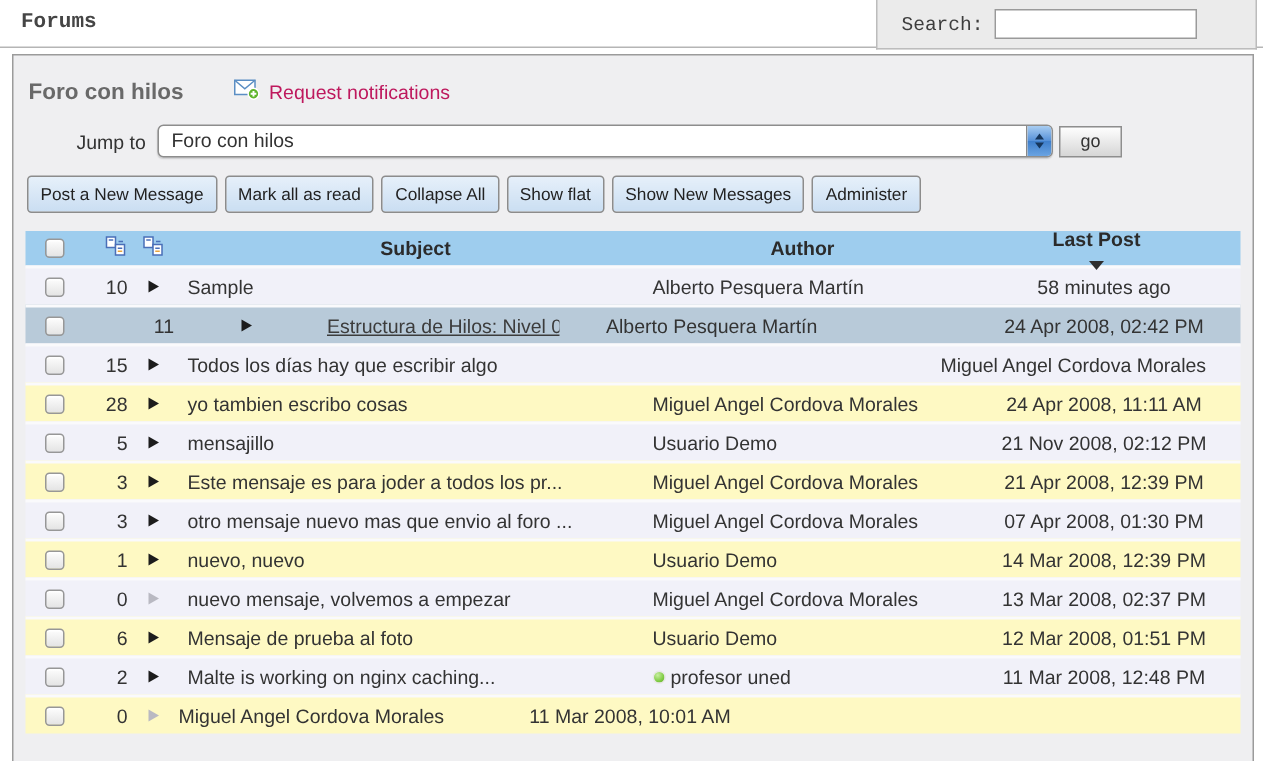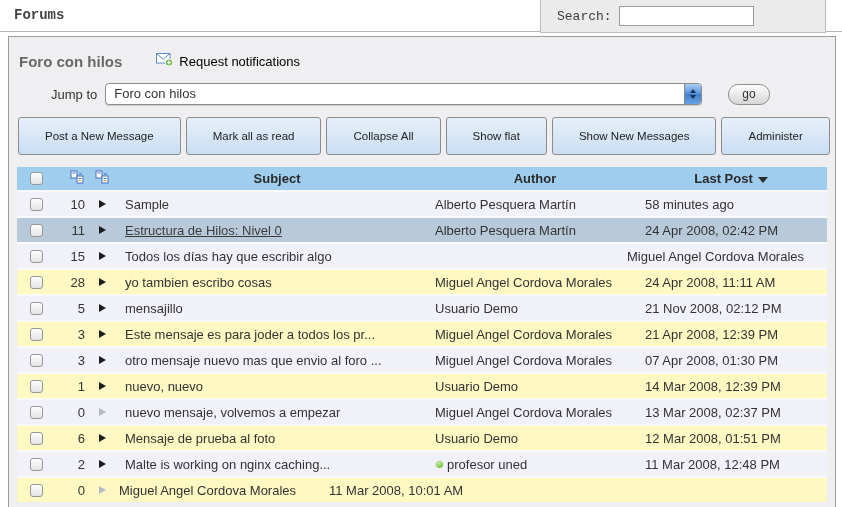--- a/index.html
+++ b/index.html
@@ -3,72 +3,72 @@
 <meta charset="utf-8">
 <style>
   * { margin:0; padding:0; box-sizing:border-box; }
   html,body { width:842px; height:507px; overflow:hidden; background:#fff;
     font-family:"Liberation Sans","DejaVu Sans",sans-serif; color:#333; }
 
   
   .topbar { position:absolute; top:0; left:0; width:842px; height:32px; background:#fff;
     border-bottom:1px solid #b5b5b5;font-family:Liberation Mono, monospace; }
   .app-title { position:absolute; left:14px; top:7px; font-size:14px; font-weight:bold; color:#454545; }
-  .search-panel { position:absolute; right:16px; top:0; width:286px; height:33px; background:#ebebeb;
+  .search-panel { position:absolute; right:4px; top:0; width:254px; height:33px; background:#ebebeb;
     border:1px solid #bcbcbc; border-top:none; display:flex; align-items:center; padding-left:16px; }
   .search-panel label { font-size:13px; color:#3d3d3d; margin-right:7px; }
   .search-panel input { width:135px; height:20px; border:1px solid #9a9a9a; background:#fff;
     font-size:12px; padding:0 4px; font-family:inherit; }
 
   
   .panel { position:absolute; top:36px; left:8px; width:828px; height:475px;
     background:#efeff1; border:1px solid #9b9b9b; padding:8px 8px 0 8px; overflow:hidden; }
 
   .panel-head { display:flex; align-items:center; margin:4px 0 0 2px; height:24px; }
   .forum-title { font-size:15px; font-weight:bold; color:#696969; margin-right:34px; }
-  .notif { display:flex; align-items:center; gap:5px; font-size:13px; color:#000000;
+  .notif { display:flex; align-items:center; gap:5px; font-size:13px; color:#be185d;
     text-decoration:none; cursor:pointer; }
 
   .jump-row { display:flex; align-items:center; margin:9px 0 0 34px; height:24px; }
   .jump-label { font-size:13px; color:#333; margin-right:8px; }
   .select { position:relative; width:597px; height:22px; background:#fff; border:1px solid #8d8d8d;
     border-radius:4px; font-size:13px; line-height:20px; padding-left:8px; cursor:default;
     box-shadow:0 1px 1px rgba(0,0,0,.15); }
   .stepper { position:absolute; right:0; top:0; width:17px; height:20px;
     background:linear-gradient(#a8cdf2,#5590d8 50%,#3d7ecb 50%,#6aa3e2);
     border-left:1px solid #888; border-radius:0 3px 3px 0;
     display:flex; flex-direction:column; align-items:center; justify-content:center; }
   .stepper i { width:0; height:0; border-left:3.5px solid transparent; border-right:3.5px solid transparent; }
   .stepper .up { border-bottom:4px solid #16365c; margin-bottom:2px; }
   .stepper .dn { border-top:4px solid #16365c; }
-  .go-btn { margin-left:26px; height:21px; padding:0 13px; font-size:12px; color:#333;
-    font-family:inherit; border:1px solid #8e8e8e; border-radius:10px;
+  .go-btn { margin-left:4px; height:21px; padding:0 13px; font-size:12px; color:#333;
+    font-family:inherit; border:1px solid #8e8e8e; border-radius:0;
     background:linear-gradient(#fefefe,#d6d6d6); cursor:pointer; }
 
   .toolbar { display:flex; gap:5px; margin:11px 0 0 1px; }
-  .toolbar button { height:38px; padding:0 26px; font-size:11.5px; color:#222; font-family:inherit;
+  .toolbar button { height:25px; padding:0 8px; font-size:11.5px; color:#222; font-family:inherit;
     border:1px solid #8c8c8c; border-radius:3px; background:linear-gradient(#e6f0fa,#cadef2);
     cursor:pointer; white-space:nowrap; }
 
   
   .ftable { margin-top:12px; width:810px; font-size:13px; }
   .trow, .thead { display:flex; align-items:center; }
   .thead { height:23px; background:#9ecdee; font-weight:bold; color:#2b2b2b; }
   .trow { height:26px; border-top:2px solid #fafafc; }
   .trow.light { background:#f1f1f9; }
   .trow.dark  { background:#fef9c3; }
-  .trow.selected { background:#b8cad9; }
+  .trow.selected { background:#b8cad9;gap:31px; }
 
   .col { display:flex; align-items:center; }
   .col.cb { width:40px; padding-left:13px; }
   .col.count { width:28px; justify-content:flex-end; color:#333; }
   .col.arrow { width:34px; justify-content:center; }
   .col.subject { flex:1; padding-left:6px; overflow:hidden; white-space:nowrap; }
   .col.author { width:200px; overflow:hidden; white-space:nowrap; }
-  .col.lastpost { width:192px; padding-left:10px; }
+  .col.lastpost { width:192px; padding-left:10px;flex-direction:column; }
   .thead .col.subject, .thead .col.author { justify-content:center; padding-left:0; }
   .thead .col.lastpost { justify-content:center; padding-left:0; gap:5px; }
 
   .mac-cb { appearance:none; -webkit-appearance:none; width:13px; height:13px;
     border:1px solid #979797; border-radius:3px; background:linear-gradient(#fdfdfd,#e4e4e4);
     box-shadow:inset 0 1px 0 rgba(255,255,255,.9); cursor:pointer; }
 
   .tri { width:0; height:0; border-top:4.5px solid transparent; border-bottom:4.5px solid transparent;
     border-left:7px solid #1c1c1c; display:inline-block; cursor:pointer; }
   .trow.zero .tri { border-left-color:#b9b9c2; cursor:default; }

